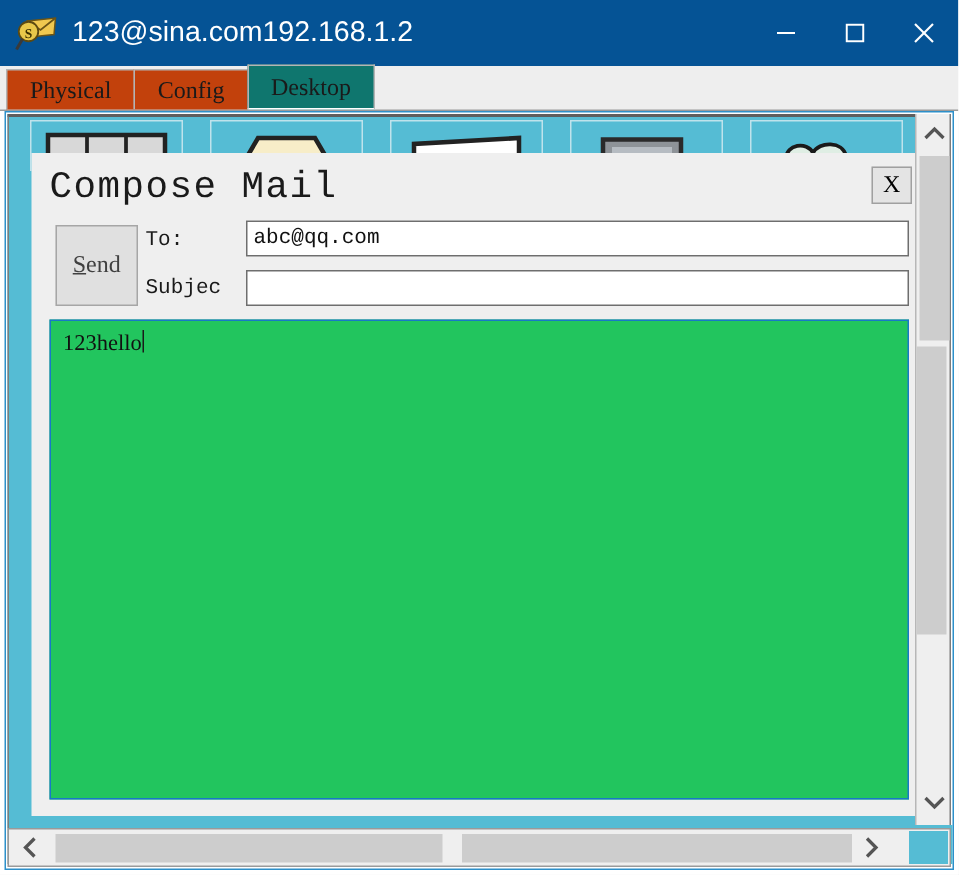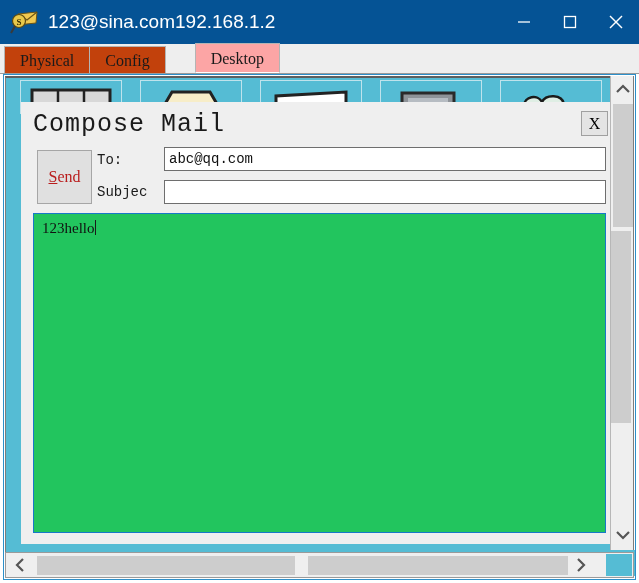--- a/index.html
+++ b/index.html
@@ -76,27 +76,26 @@
     color: #1a1a1a;
     background: #c2410c;
     border-left: 1px solid #b4b4b4;
     border-right: 1px solid #b4b4b4;
     border-top: 1px solid #b4b4b4;
     margin-right: -1px;
     cursor: default;
     white-space: nowrap;
   }
   .tab.active {
-    background: #fca5a5;
+    background: #0f766e;
     height: 30px;
     line-height: 29px;
     border-bottom: 1px solid #ffffff;
     position: relative;
     z-index: 3;
-    margin-left: 30px;
   }
 
   
   #desktop {
     position: absolute;
     left: 5px; top: 76px;
     width: 629px; height: 500px;
     background: #55bcd4;
     border: 1px solid #7d7d7d;
     border-top: 2px solid #5e5e5e;
@@ -156,21 +155,21 @@
     position: absolute;
     left: 16px; top: 48px;
     width: 55px; height: 54px;
     background: #e0e0e0;
     border: 1px solid #a6a6a6;
     display: flex;
     align-items: center;
     justify-content: center;
     font-family: "Liberation Serif", serif;
     font-size: 16px;
-    color: #b91c1c;
+    color: #404040;
     cursor: default;
   }
   #send-btn u { text-decoration: underline; }
   .fld-label {
     position: absolute;
     font-family: "Liberation Mono", monospace;
     font-size: 14px;
     color: #1a1a1a;
     white-space: nowrap;
     overflow: hidden;

